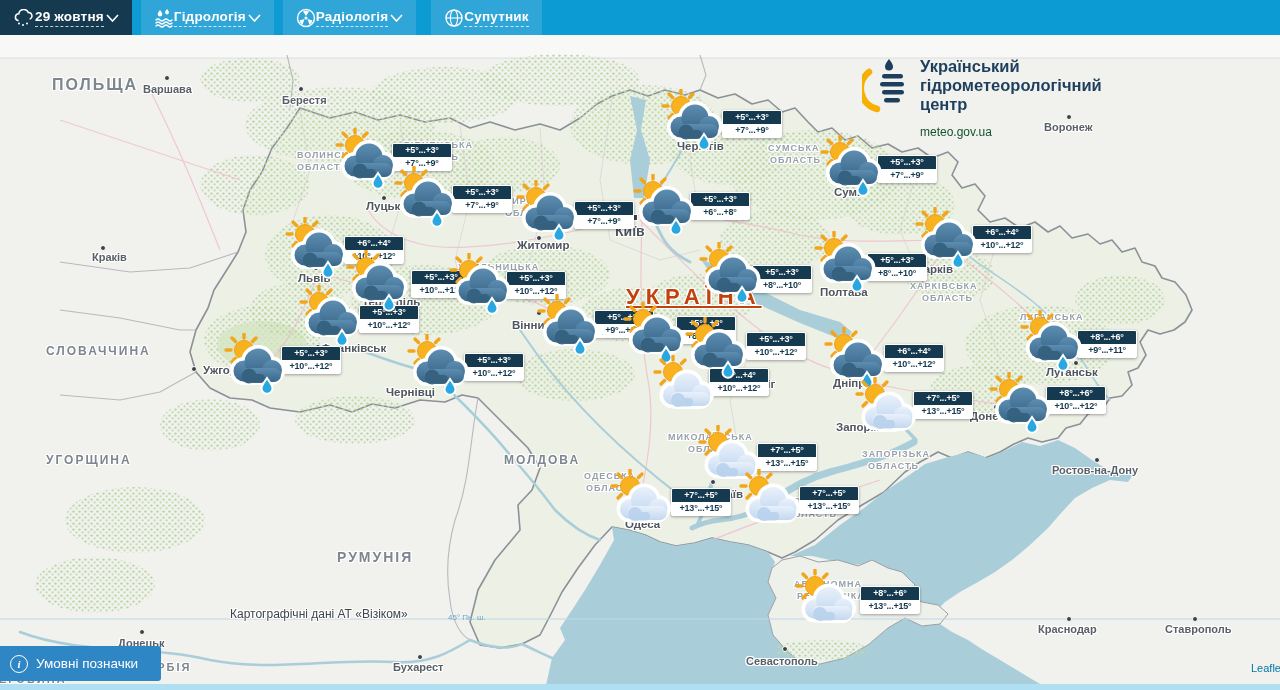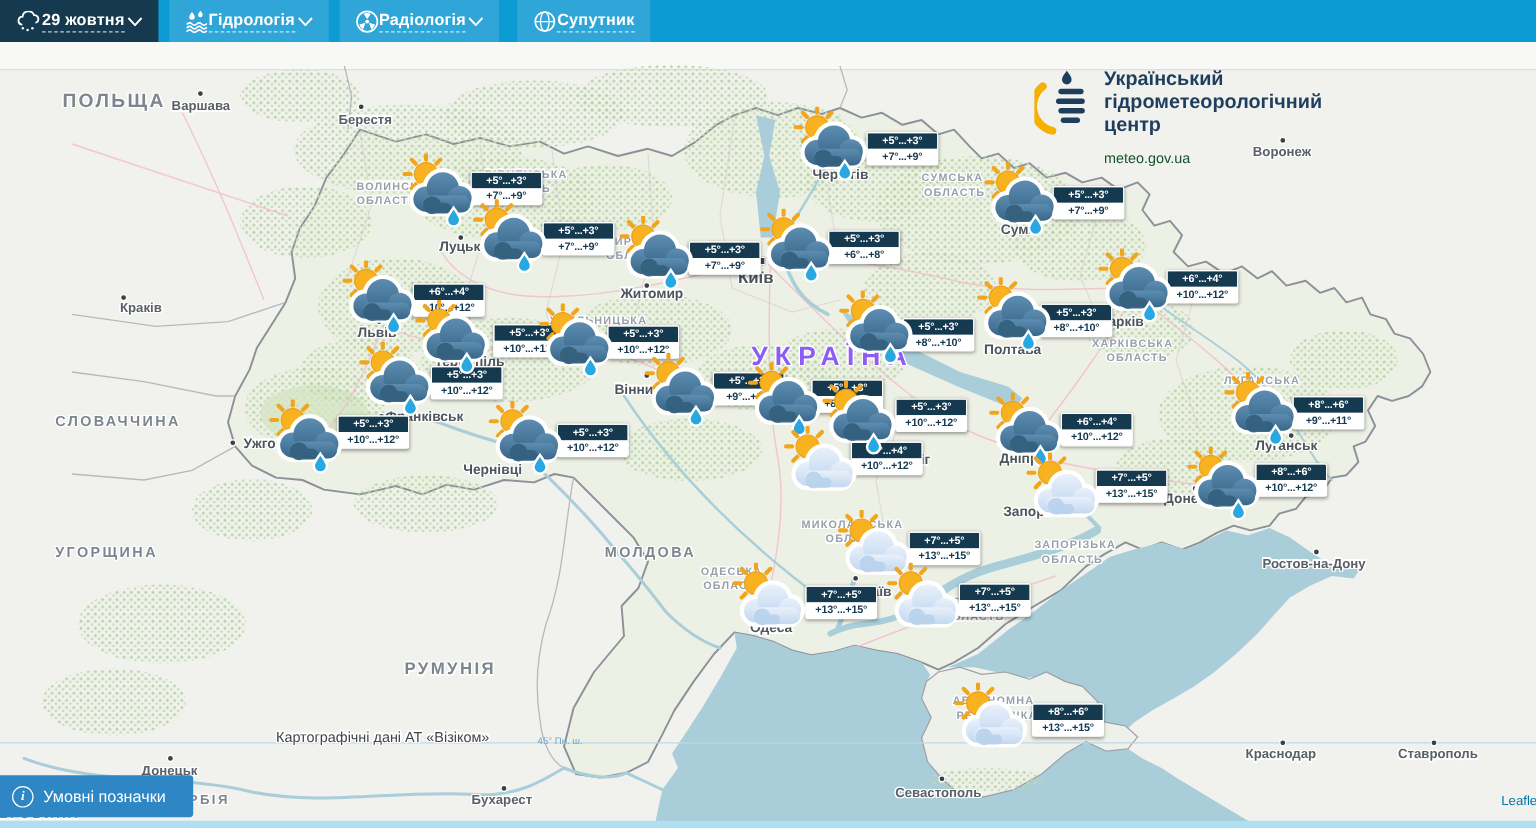--- a/index.html
+++ b/index.html
@@ -17,21 +17,21 @@
   .chev{margin-left:2px;display:flex;align-items:center;}
 
   
   #map{position:absolute;left:0;top:35px;width:1280px;height:655px;}
   #map-layer{position:absolute;left:0;top:0;width:1280px;height:690px;pointer-events:none;}
 
   .hw{text-shadow:1px 0 0 #fff,-1px 0 0 #fff,0 1px 0 #fff,0 -1px 0 #fff,1px 1px 0 #fff,-1px -1px 0 #fff,1px -1px 0 #fff,-1px 1px 0 #fff;}
 
   .lbl{position:absolute;white-space:nowrap;}
   .country{color:#7d858f;font-weight:700;letter-spacing:2px;z-index:16;}
-  .ukraine-big{font-size:22px;font-weight:700;color:#8b5cf6;letter-spacing:6px;z-index:16;}
+  .ukraine-big{font-size:22px;font-weight:700;color:#c2410c;letter-spacing:6px;z-index:16;text-decoration:underline;}
   .region{font-size:9px;font-weight:700;color:#98a0ab;letter-spacing:1px;z-index:18;}
   .city{font-size:11.5px;font-weight:700;color:#4e555c;z-index:20;}
   .city.cap{font-size:14px;}
   .town{font-size:11px;font-weight:600;color:#5a6068;z-index:20;}
   .cdot{position:absolute;width:4px;height:4px;border-radius:50%;background:#3c4146;border:1px solid #fff;z-index:21;}
   .cdot.sq{border-radius:0;width:5px;height:5px;}
 
   
   .badge{position:absolute;width:58px;border:1px solid #fff;border-radius:2px;overflow:hidden;background:#fff;box-shadow:0 1px 3px rgba(0,0,0,.35);z-index:30;text-align:center;font-weight:700;font-size:9px;line-height:13px;letter-spacing:-.2px;}
   .badge .t1{background:#15394f;color:#fff;padding:0 1px;}
@@ -301,21 +301,21 @@
       <div class="lbl city hw" style="left: 690px; top: 488px;">Миколаїв</div>
       <div class="cdot" style="left: 710px; top: 479px; z-index: 21;"></div>
       <div class="lbl city hw" style="left: 625px; top: 518px;">Одеса</div>
       <div class="lbl city hw" style="left: 714px; top: 378px;">Кривий Ріг</div>
       <div class="lbl town hw" style="left: 746px; top: 655px;">Севастополь</div>
       <div class="cdot" style="left: 782px; top: 646px; z-index: 21;"></div>
       <div class="lbl town hw" style="left: 143px; top: 83px;">Варшава</div>
       <div class="cdot" style="left: 164px; top: 75px; z-index: 21;"></div>
       <div class="lbl town hw" style="left: 282px; top: 94px;">Берестя</div>
       <div class="cdot" style="left: 298px; top: 86px; z-index: 21;"></div>
-      <div class="lbl town hw" style="left: 100px; top: 251px;">Краків</div>
+      <div class="lbl town hw" style="left: 92px; top: 251px;">Краків</div>
       <div class="cdot" style="left: 100px; top: 245px; z-index: 21;"></div>
       <div class="lbl town hw" style="left: 1044px; top: 121px;">Воронеж</div>
       <div class="cdot" style="left: 1066px; top: 114px; z-index: 21;"></div>
       <div class="lbl town hw" style="left: 1052px; top: 464px;">Ростов-на-Дону</div>
       <div class="cdot" style="left: 1094px; top: 457px; z-index: 21;"></div>
       <div class="lbl town hw" style="left: 1038px; top: 623px;">Краснодар</div>
       <div class="cdot" style="left: 1066px; top: 616px; z-index: 21;"></div>
       <div class="lbl town hw" style="left: 1165px; top: 623px;">Ставрополь</div>
       <div class="cdot" style="left: 1192px; top: 616px; z-index: 21;"></div>
       <div class="lbl town hw" style="left: 118px; top: 637px;">Донецьк</div>

